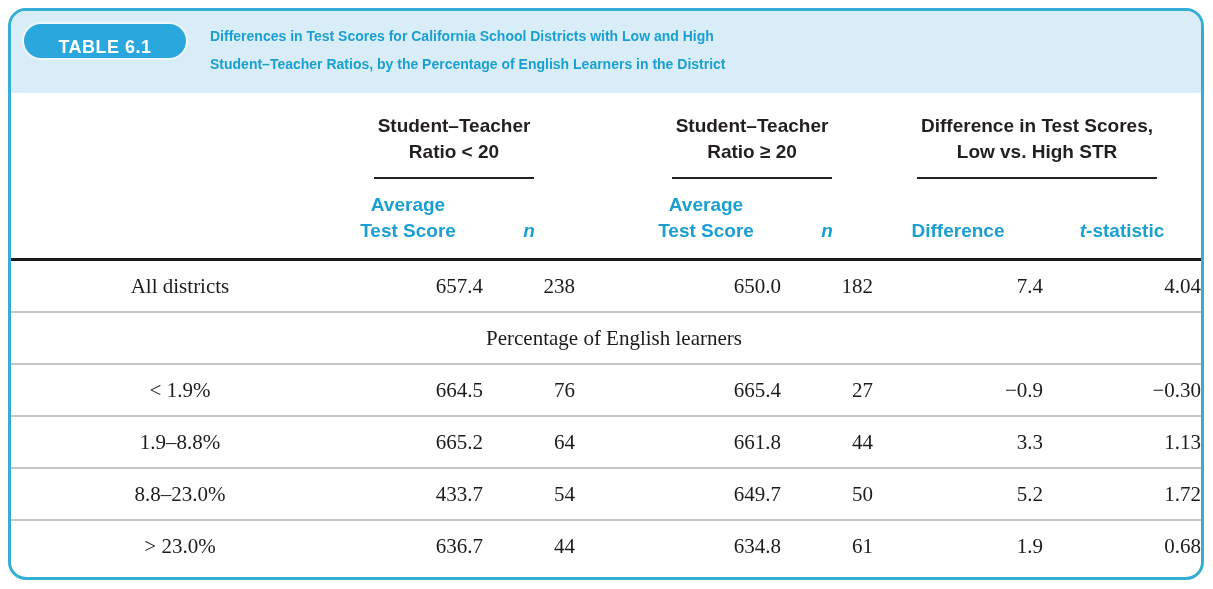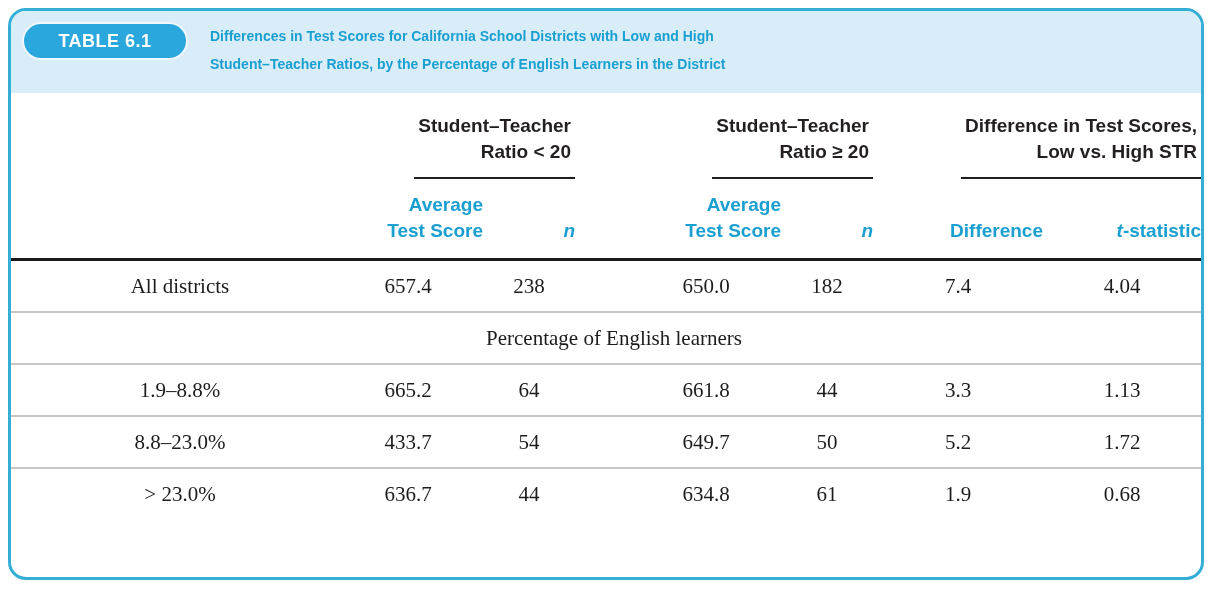--- a/index.html
+++ b/index.html
@@ -13,49 +13,49 @@
     overflow:hidden; background:#ffffff;
   }
   .band {
     background:#d9edf8; height:82px;
     display:flex; align-items:flex-start;
   }
   .badge {
     margin:13px 0 0 13px; flex:0 0 auto;
     background:#2aa7dd; color:#ffffff;
     border-radius:17px; height:34px; min-width:162px;
-    display:flex; align-items:center; justify-content:center;
+    display:flex; align-items:flex-end; justify-content:center;
     font-weight:bold; font-size:18px; letter-spacing:0.5px;
     box-shadow:0 0 0 2px rgba(255,255,255,0.55);
   }
   .title {
     margin:11px 0 0 24px; color:#1a9fd1;
     font-weight:bold; font-size:14px; line-height:28px;
   }
   table.data { border-collapse:collapse; table-layout:fixed; width:100%; }
   col.c-label { width:322px; }
   col.c-avg   { width:150px; }
   col.c-n     { width:92px; }
   col.c-gap   { width:56px; }
   col.c-diff  { width:170px; }
   col.c-tstat { width:158px; }
 
   thead { border-bottom:3px solid #1a1a1a; }
-  thead th { font-weight:bold; color:#231f20; font-size:19px; padding:0; text-align:right; }
+  thead th { font-weight:bold; color:#231f20; font-size:19px; padding:0; text-align:center; }
   tr.spanner-row th { padding-top:20px; vertical-align:top; }
   .spanner {
     display:inline-block; line-height:26px;
     border-bottom:2px solid #231f20; padding:0 4px 12px;
   }
   tr.sub-row th { padding:13px 0 14px 0; color:#1a9fd1; line-height:26px; vertical-align:bottom; }
   .italic { font-style:italic; }
 
   tbody td {
     font-family:"Liberation Serif", serif; font-size:21px; color:#1c1c1c;
-    height:50px; text-align:center; vertical-align:middle; padding:0;
+    height:50px; text-align:right; vertical-align:middle; padding:0;
   }
   tbody td.rowlabel { text-align:center; padding-left:16px; }
   tbody tr + tr { border-top:2px solid #c6c6c6; }
 </style>
 </head>
 <body>
 
 <div class="frame">
 
   <div class="band">
@@ -127,20 +127,30 @@
         <td></td>
         <td>650.0</td>
         <td>182</td>
         <td>7.4</td>
         <td>4.04</td>
       </tr>
       <tr>
         <td class="rowlabel" colspan="8">Percentage of English learners</td>
       </tr>
       <tr>
+        <td class="rowlabel">&lt; 1.9%</td>
+        <td>664.5</td>
+        <td>76</td>
+        <td></td>
+        <td>665.4</td>
+        <td>27</td>
+        <td>−0.9</td>
+        <td>−0.30</td>
+      </tr>
+      <tr>
         <td class="rowlabel">1.9–8.8%</td>
         <td>665.2</td>
         <td>64</td>
         <td></td>
         <td>661.8</td>
         <td>44</td>
         <td>3.3</td>
         <td>1.13</td>
       </tr>
       <tr>

